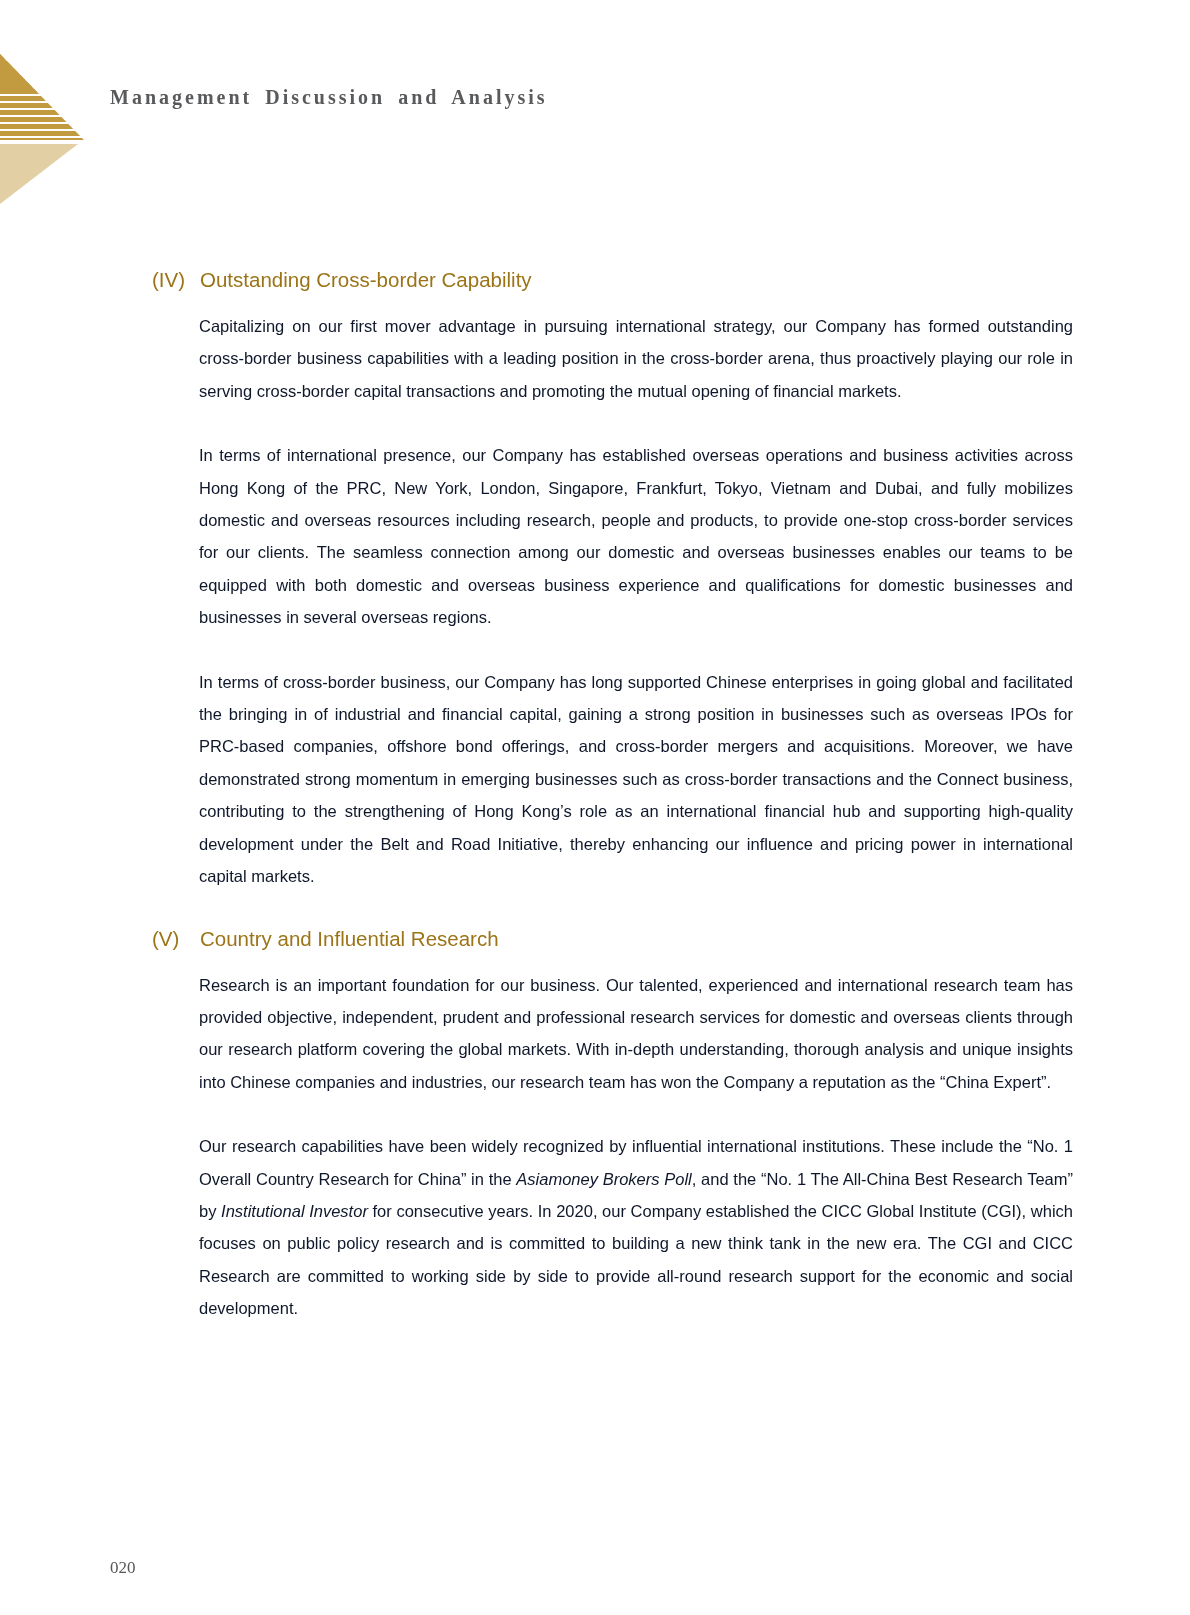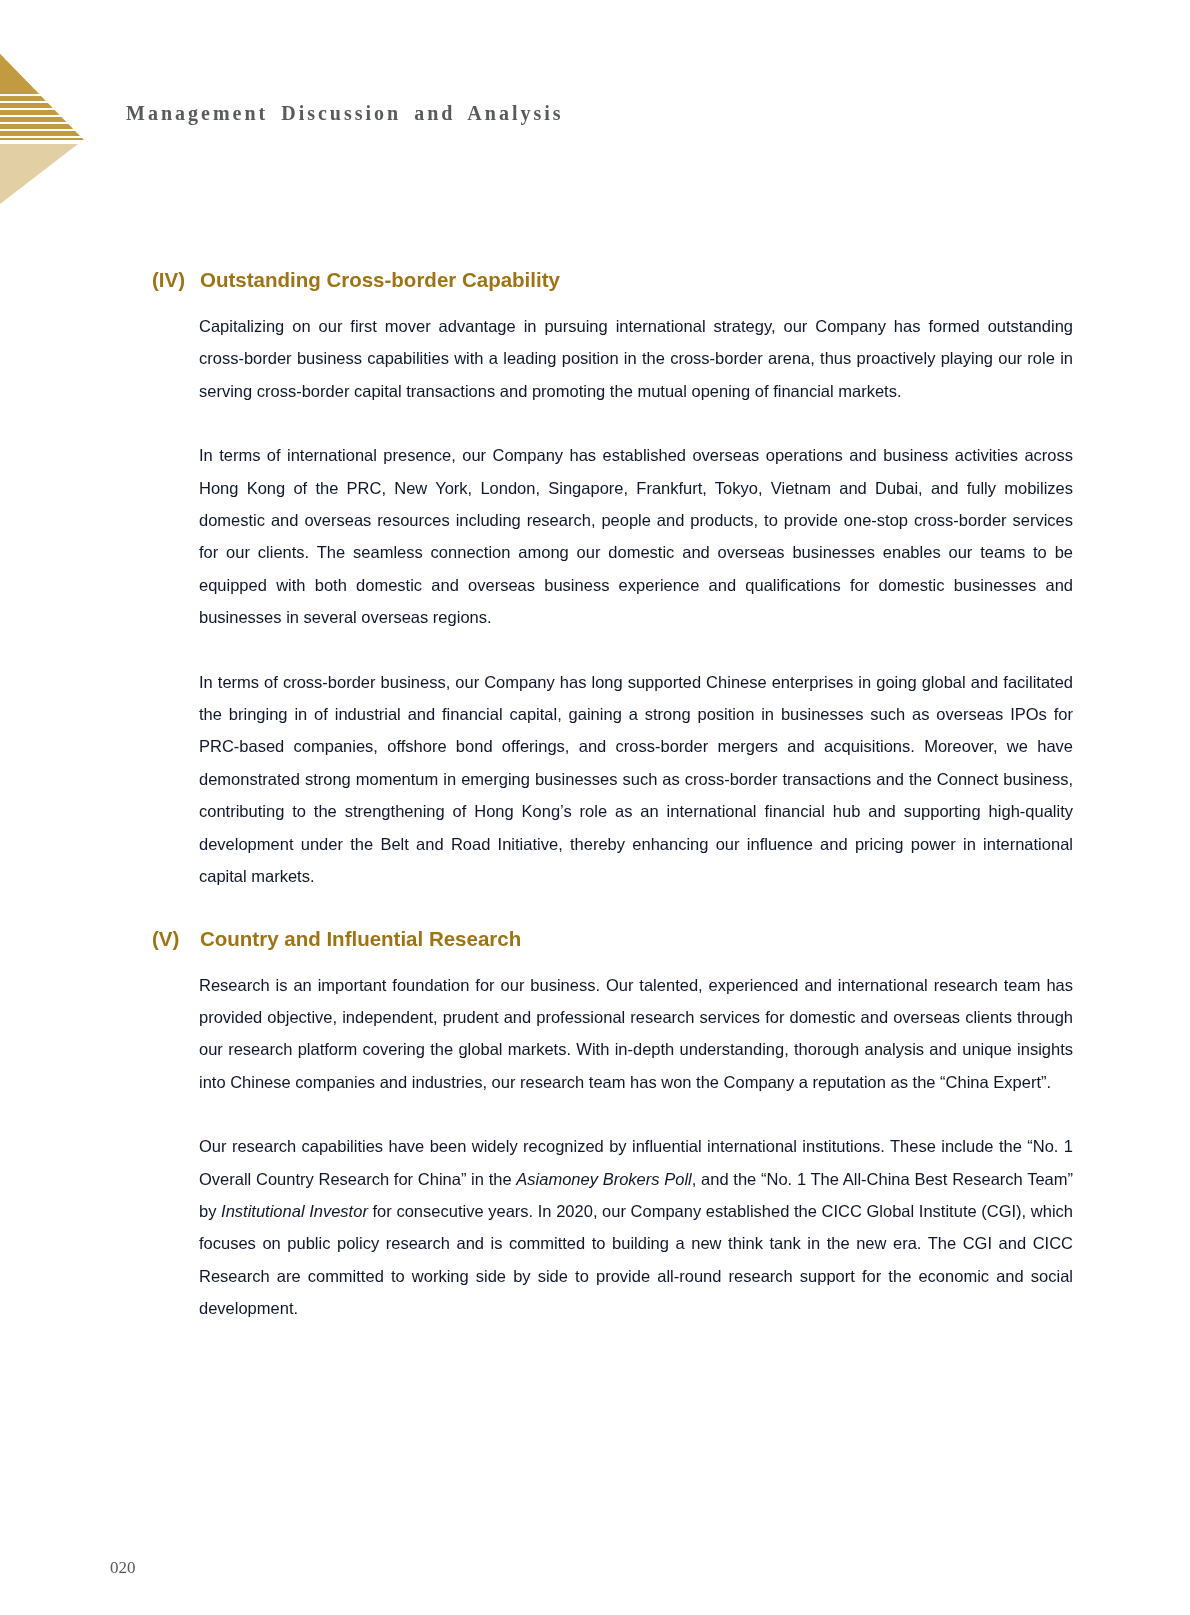--- a/index.html
+++ b/index.html
@@ -26,39 +26,39 @@
     margin-top: 4px;
     width: 78px; height: 60px;
     clip-path: polygon(0 0, 100% 0, 0 100%);
     background: #E2CFA4;
   }
 
   
   .header-title {
     position: absolute;
     left: 110px; top: 86px;
-    margin: 16px;
+    margin: 0;
     font-family: "Liberation Serif", serif;
     font-size: 20px;
     font-weight: bold;
     letter-spacing: 3px;
     word-spacing: 5px;
     color: #595A5C;
     text-align: center;
   }
 
   
   .content { position: absolute; left: 152px; top: 266px; width: 922px; }
 
   .sec-heading {
     display: flex;
     margin: 0 0 16px 0;
     font-size: 20.5px;
     line-height: 28px;
-    font-weight: bold;
+    font-weight: normal;
     color: #9C7418;
   }
   .sec-num { flex: 0 0 48px; width: 48px; }
   .sec-title { flex: 1; }
 
   .para {
     width: 874px;
     margin: 0 0 32px 47px;
     text-align: justify;
     font-size: 16.5px;

